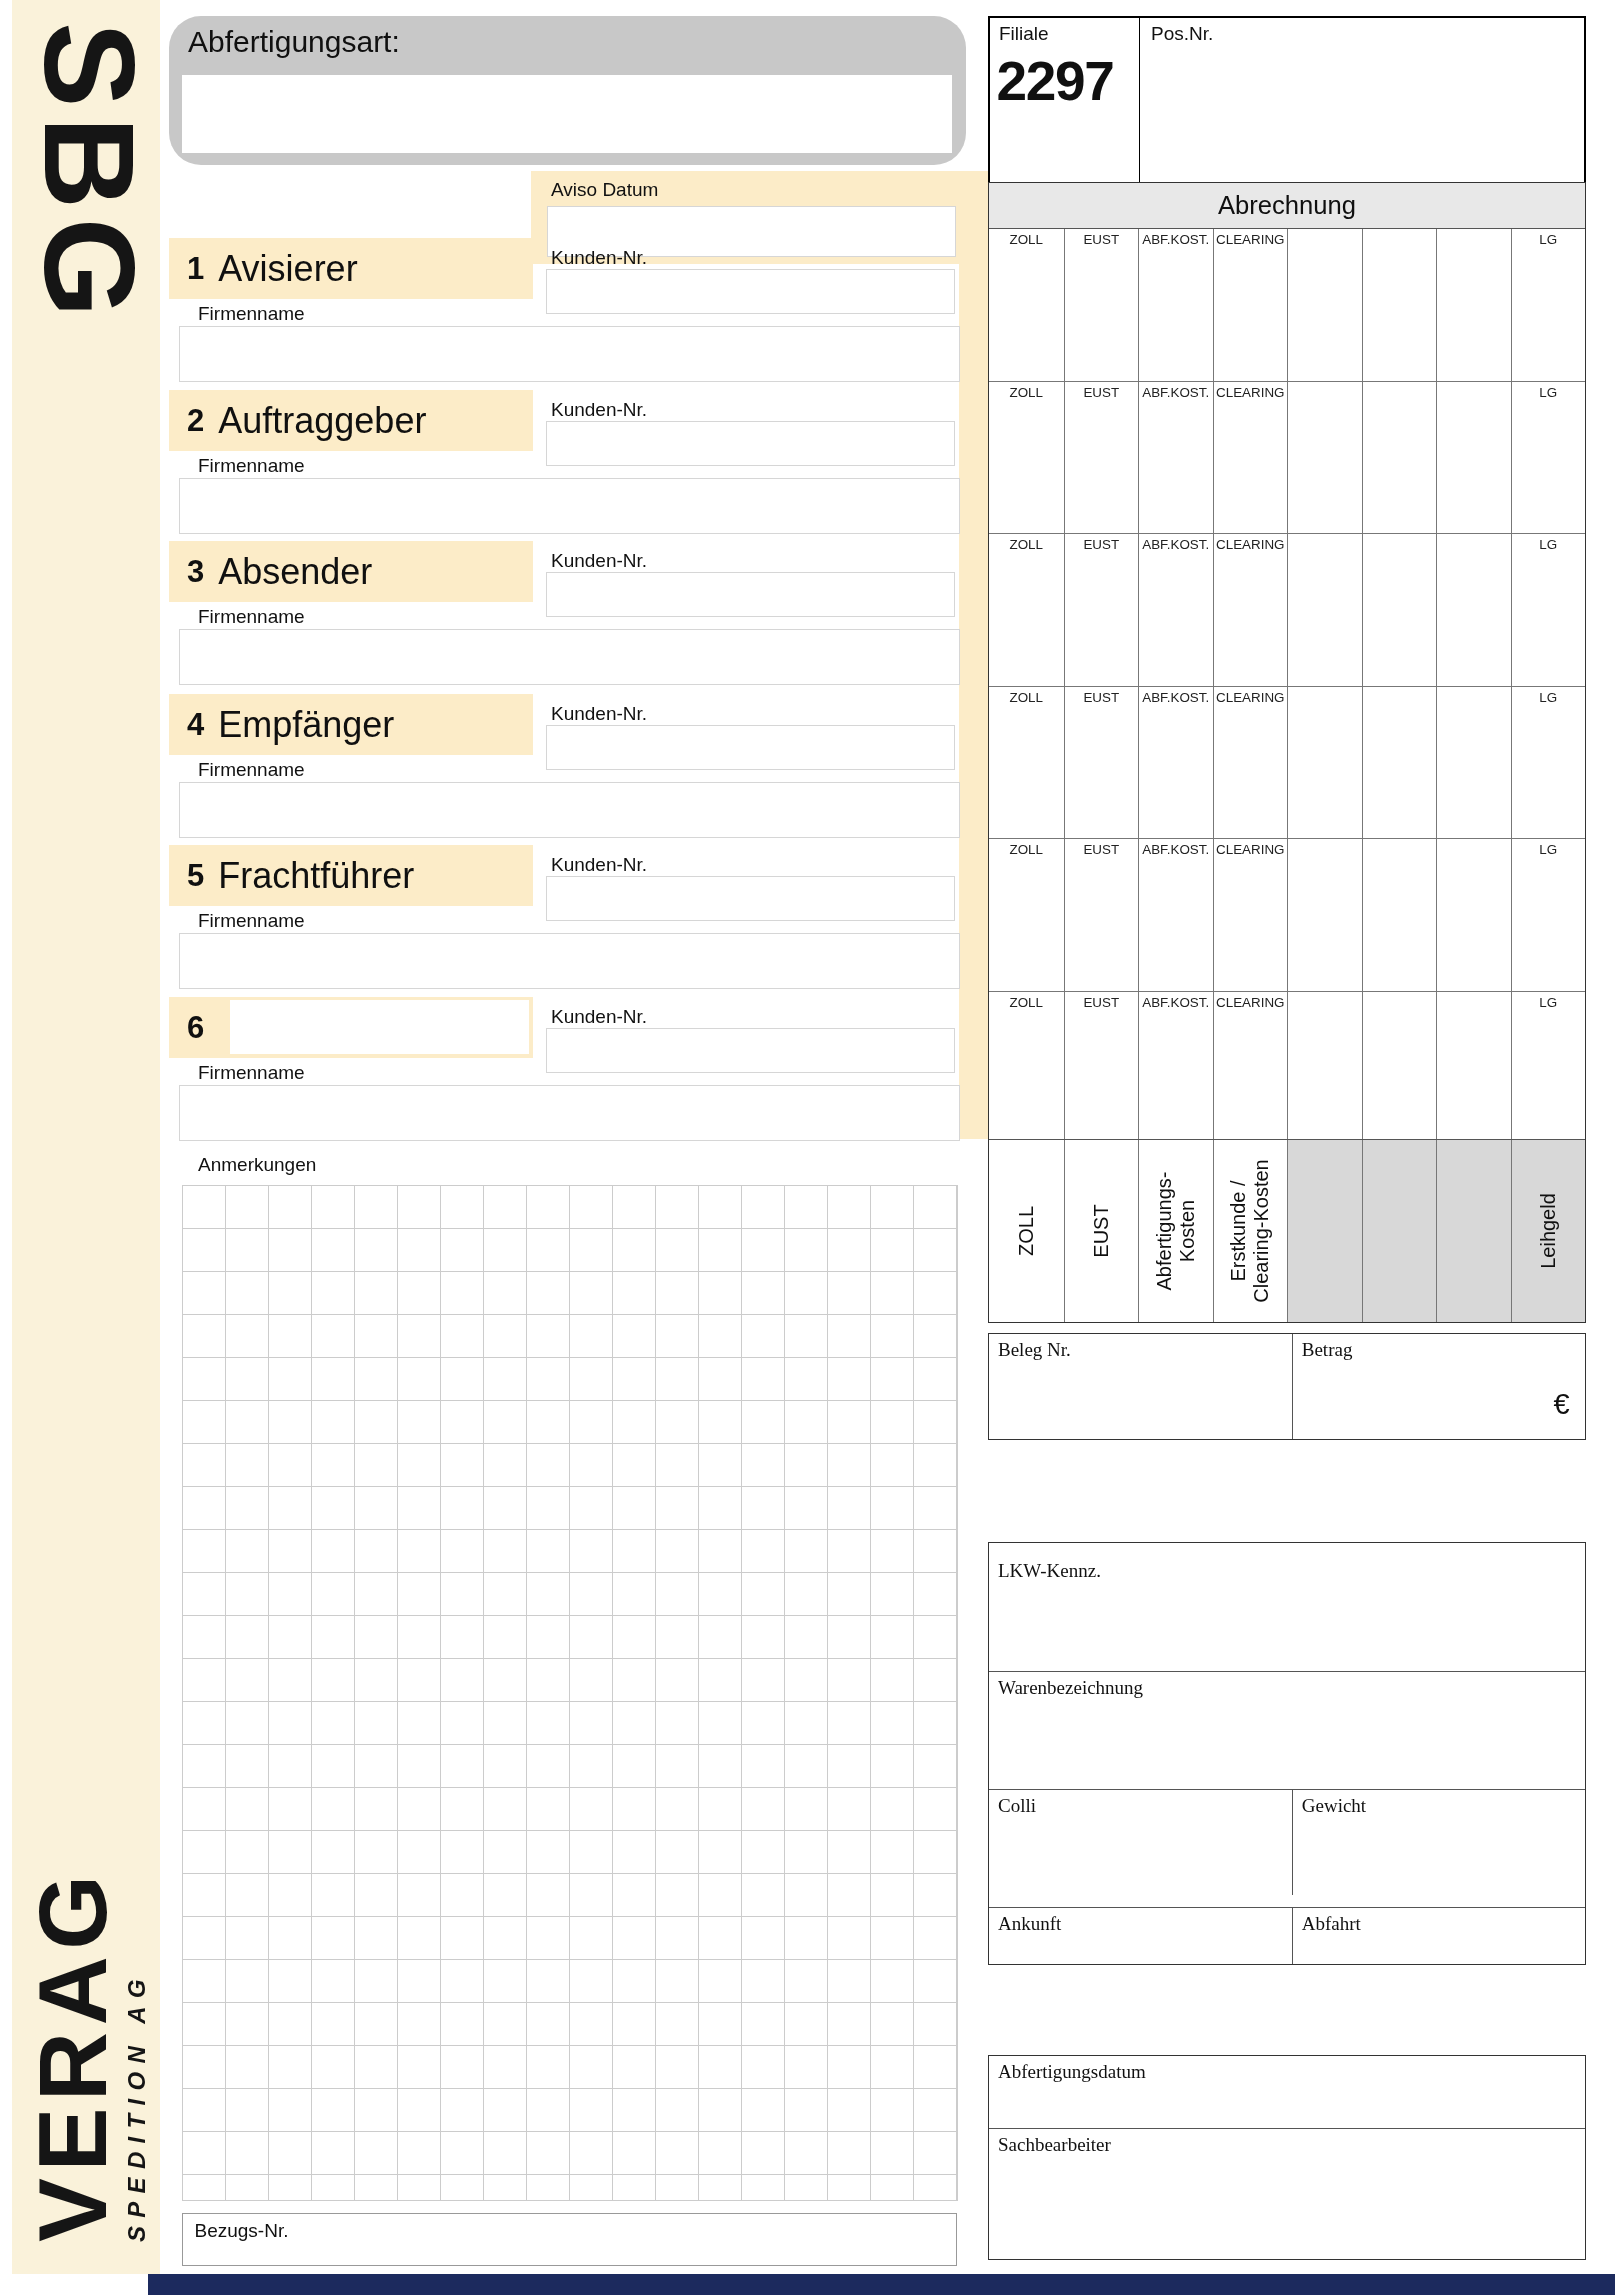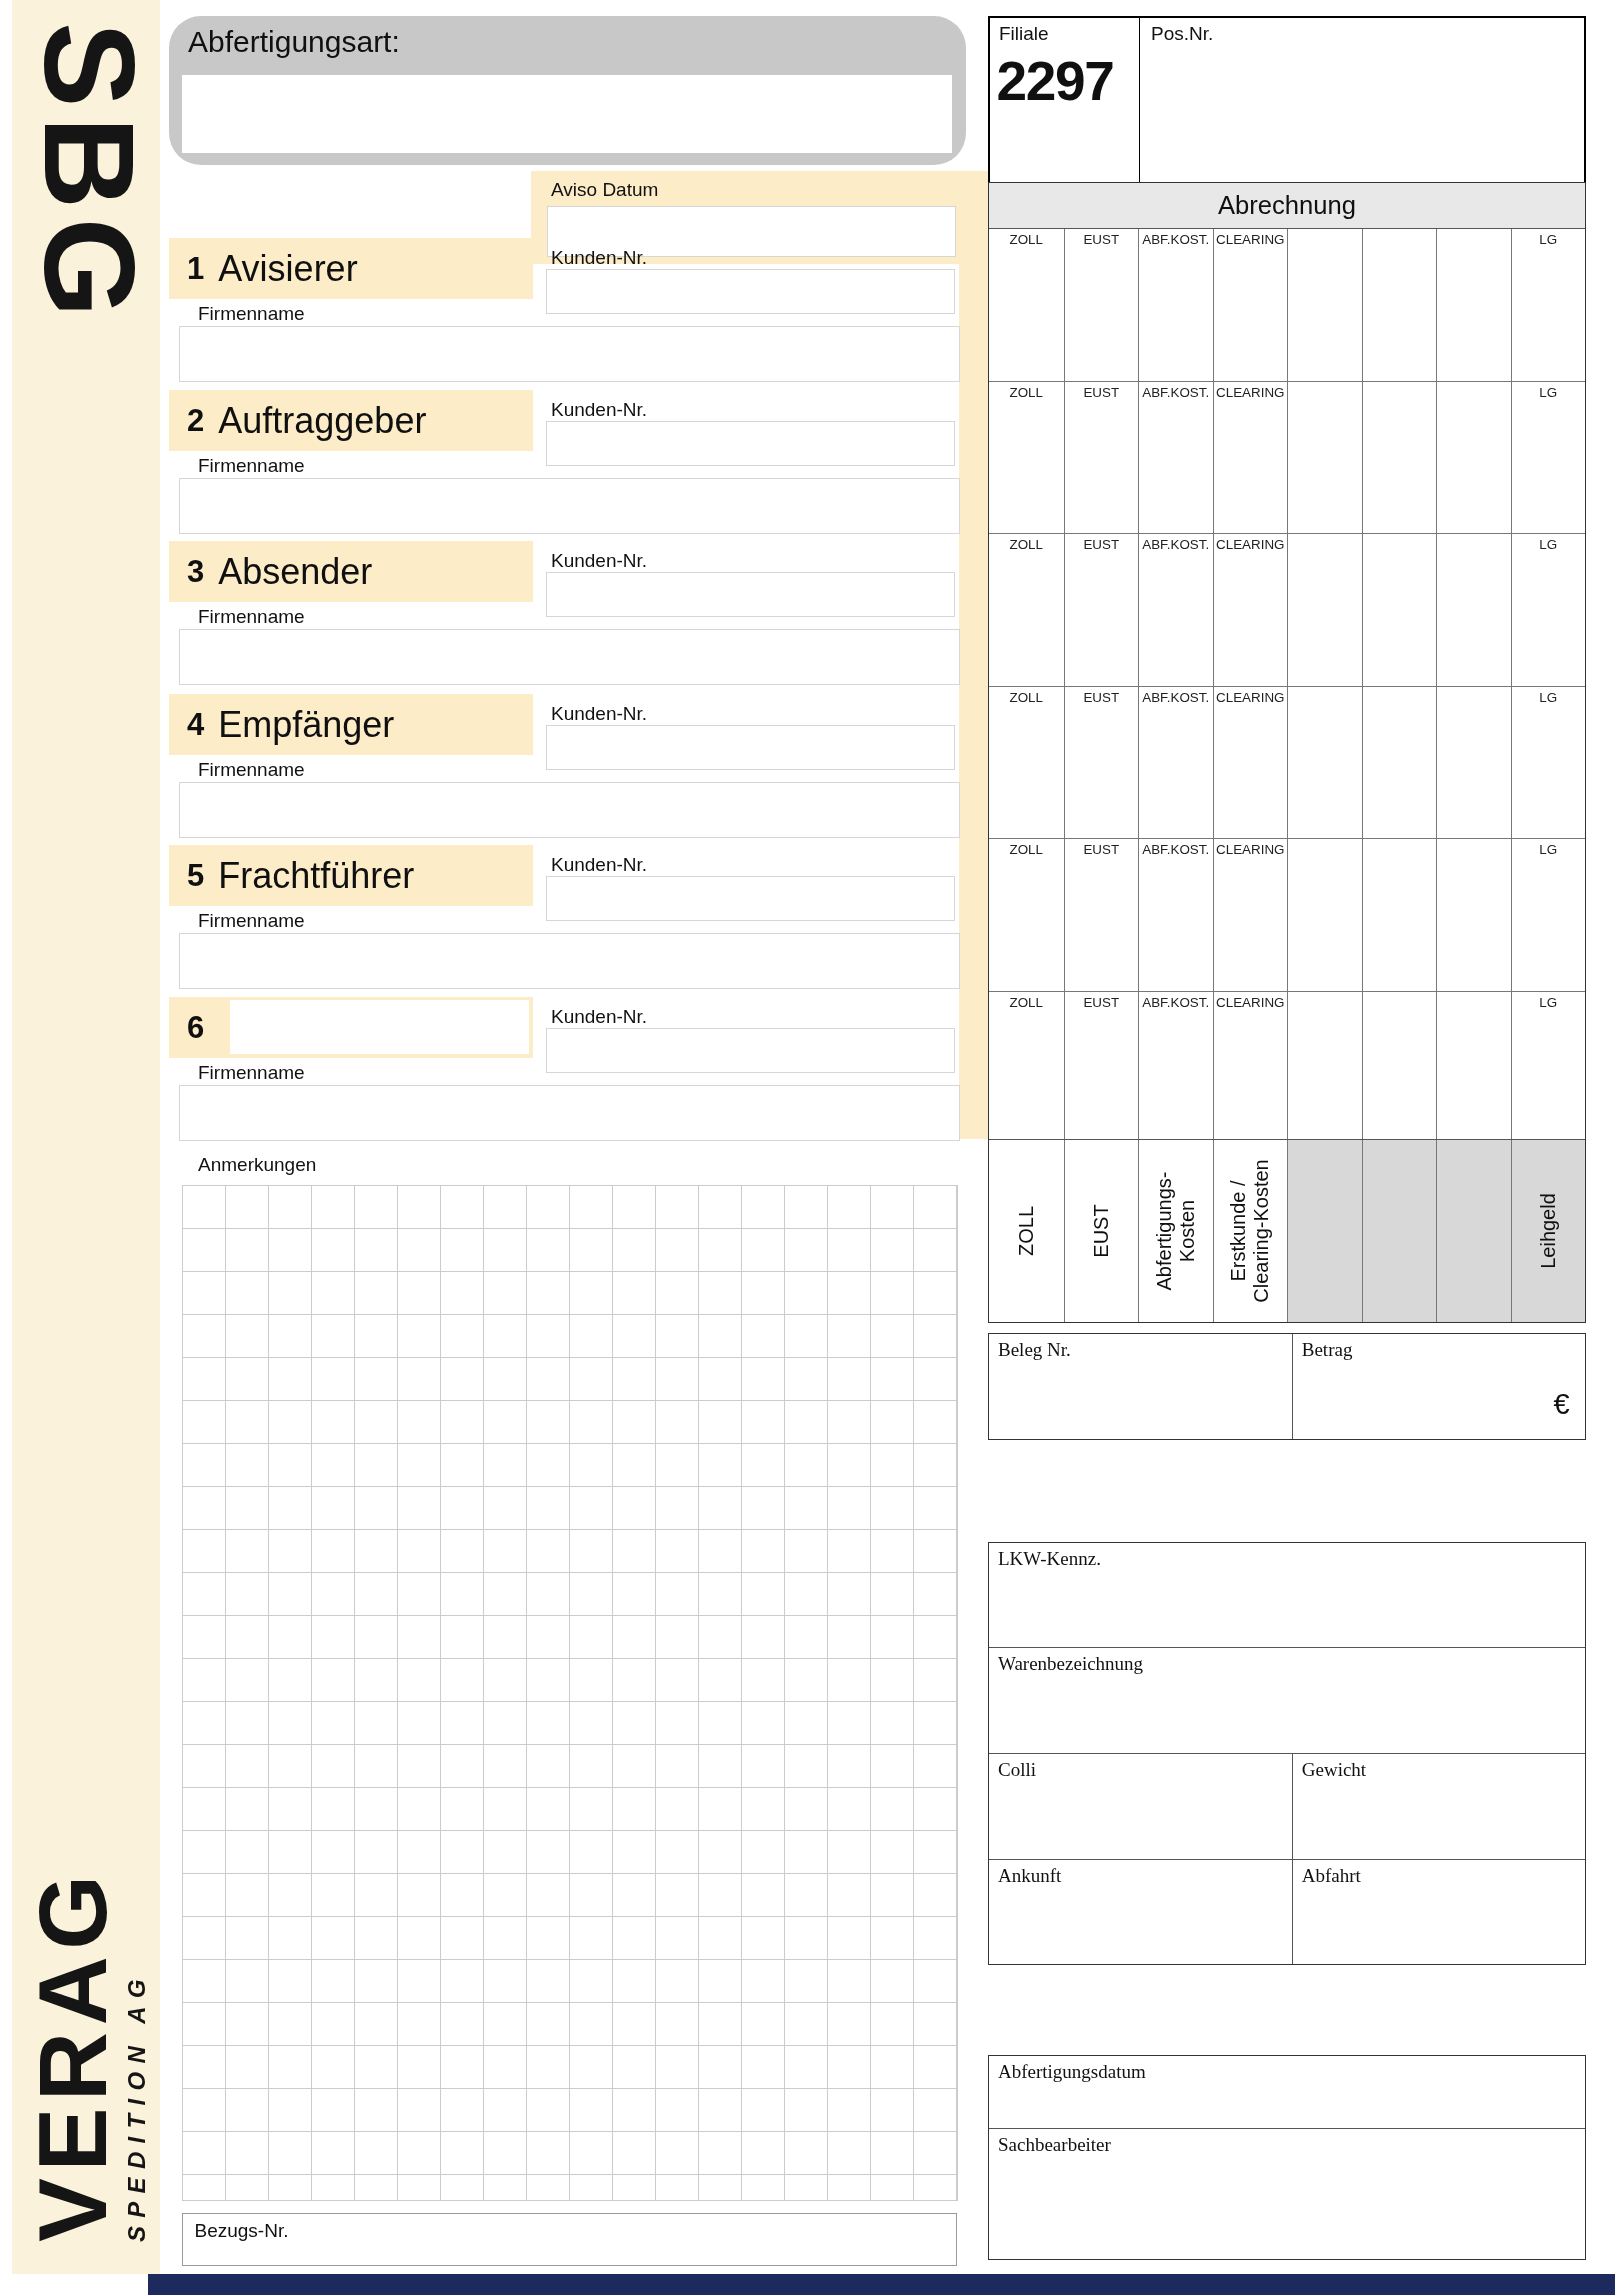--- a/index.html
+++ b/index.html
@@ -69,21 +69,21 @@
 
   
   .beleg-box{position:absolute;left:988px;top:1333px;width:598px;height:107px;border:1.9px solid #333;box-sizing:border-box;display:flex;background:#fff;}
   .beleg-cell{flex:0 0 50.8%;border-right:1.3px solid #555;position:relative;}
   .betrag-cell{flex:1;position:relative;}
   .cell-label{position:absolute;left:9px;top:5.1px;font-family:Liberation Serif, serif;}
   .euro{position:absolute;right:15.3px;bottom:18px;font-size:29px;}
 
   
   .lkw-box{position:absolute;left:988px;top:1542px;width:598px;height:423px;border:1.9px solid #333;box-sizing:border-box;display:flex;flex-direction:column;background:#fff;}
-  .lkw-row{position:relative;height:104px;}
+  .lkw-row{position:relative;height:104px;margin-top:12px;}
   .lkw-row + .lkw-row{border-top:1.3px solid #555;}
   .lkw-row.grow{flex:1;}
   .lkw-row.split{display:flex;}
   .half{flex:0 0 50.8%;border-right:1.3px solid #555;position:relative;}
   .half2{flex:1;position:relative;}
 
   
   .proc-box{position:absolute;left:988px;top:2055px;width:598px;height:205px;border:1.9px solid #333;box-sizing:border-box;display:flex;flex-direction:column;background:#fff;justify-content:flex-end;}
   .proc-row{position:relative;height:72px;}
   .proc-row.grow{flex:1;border-top:1.3px solid #555;}

